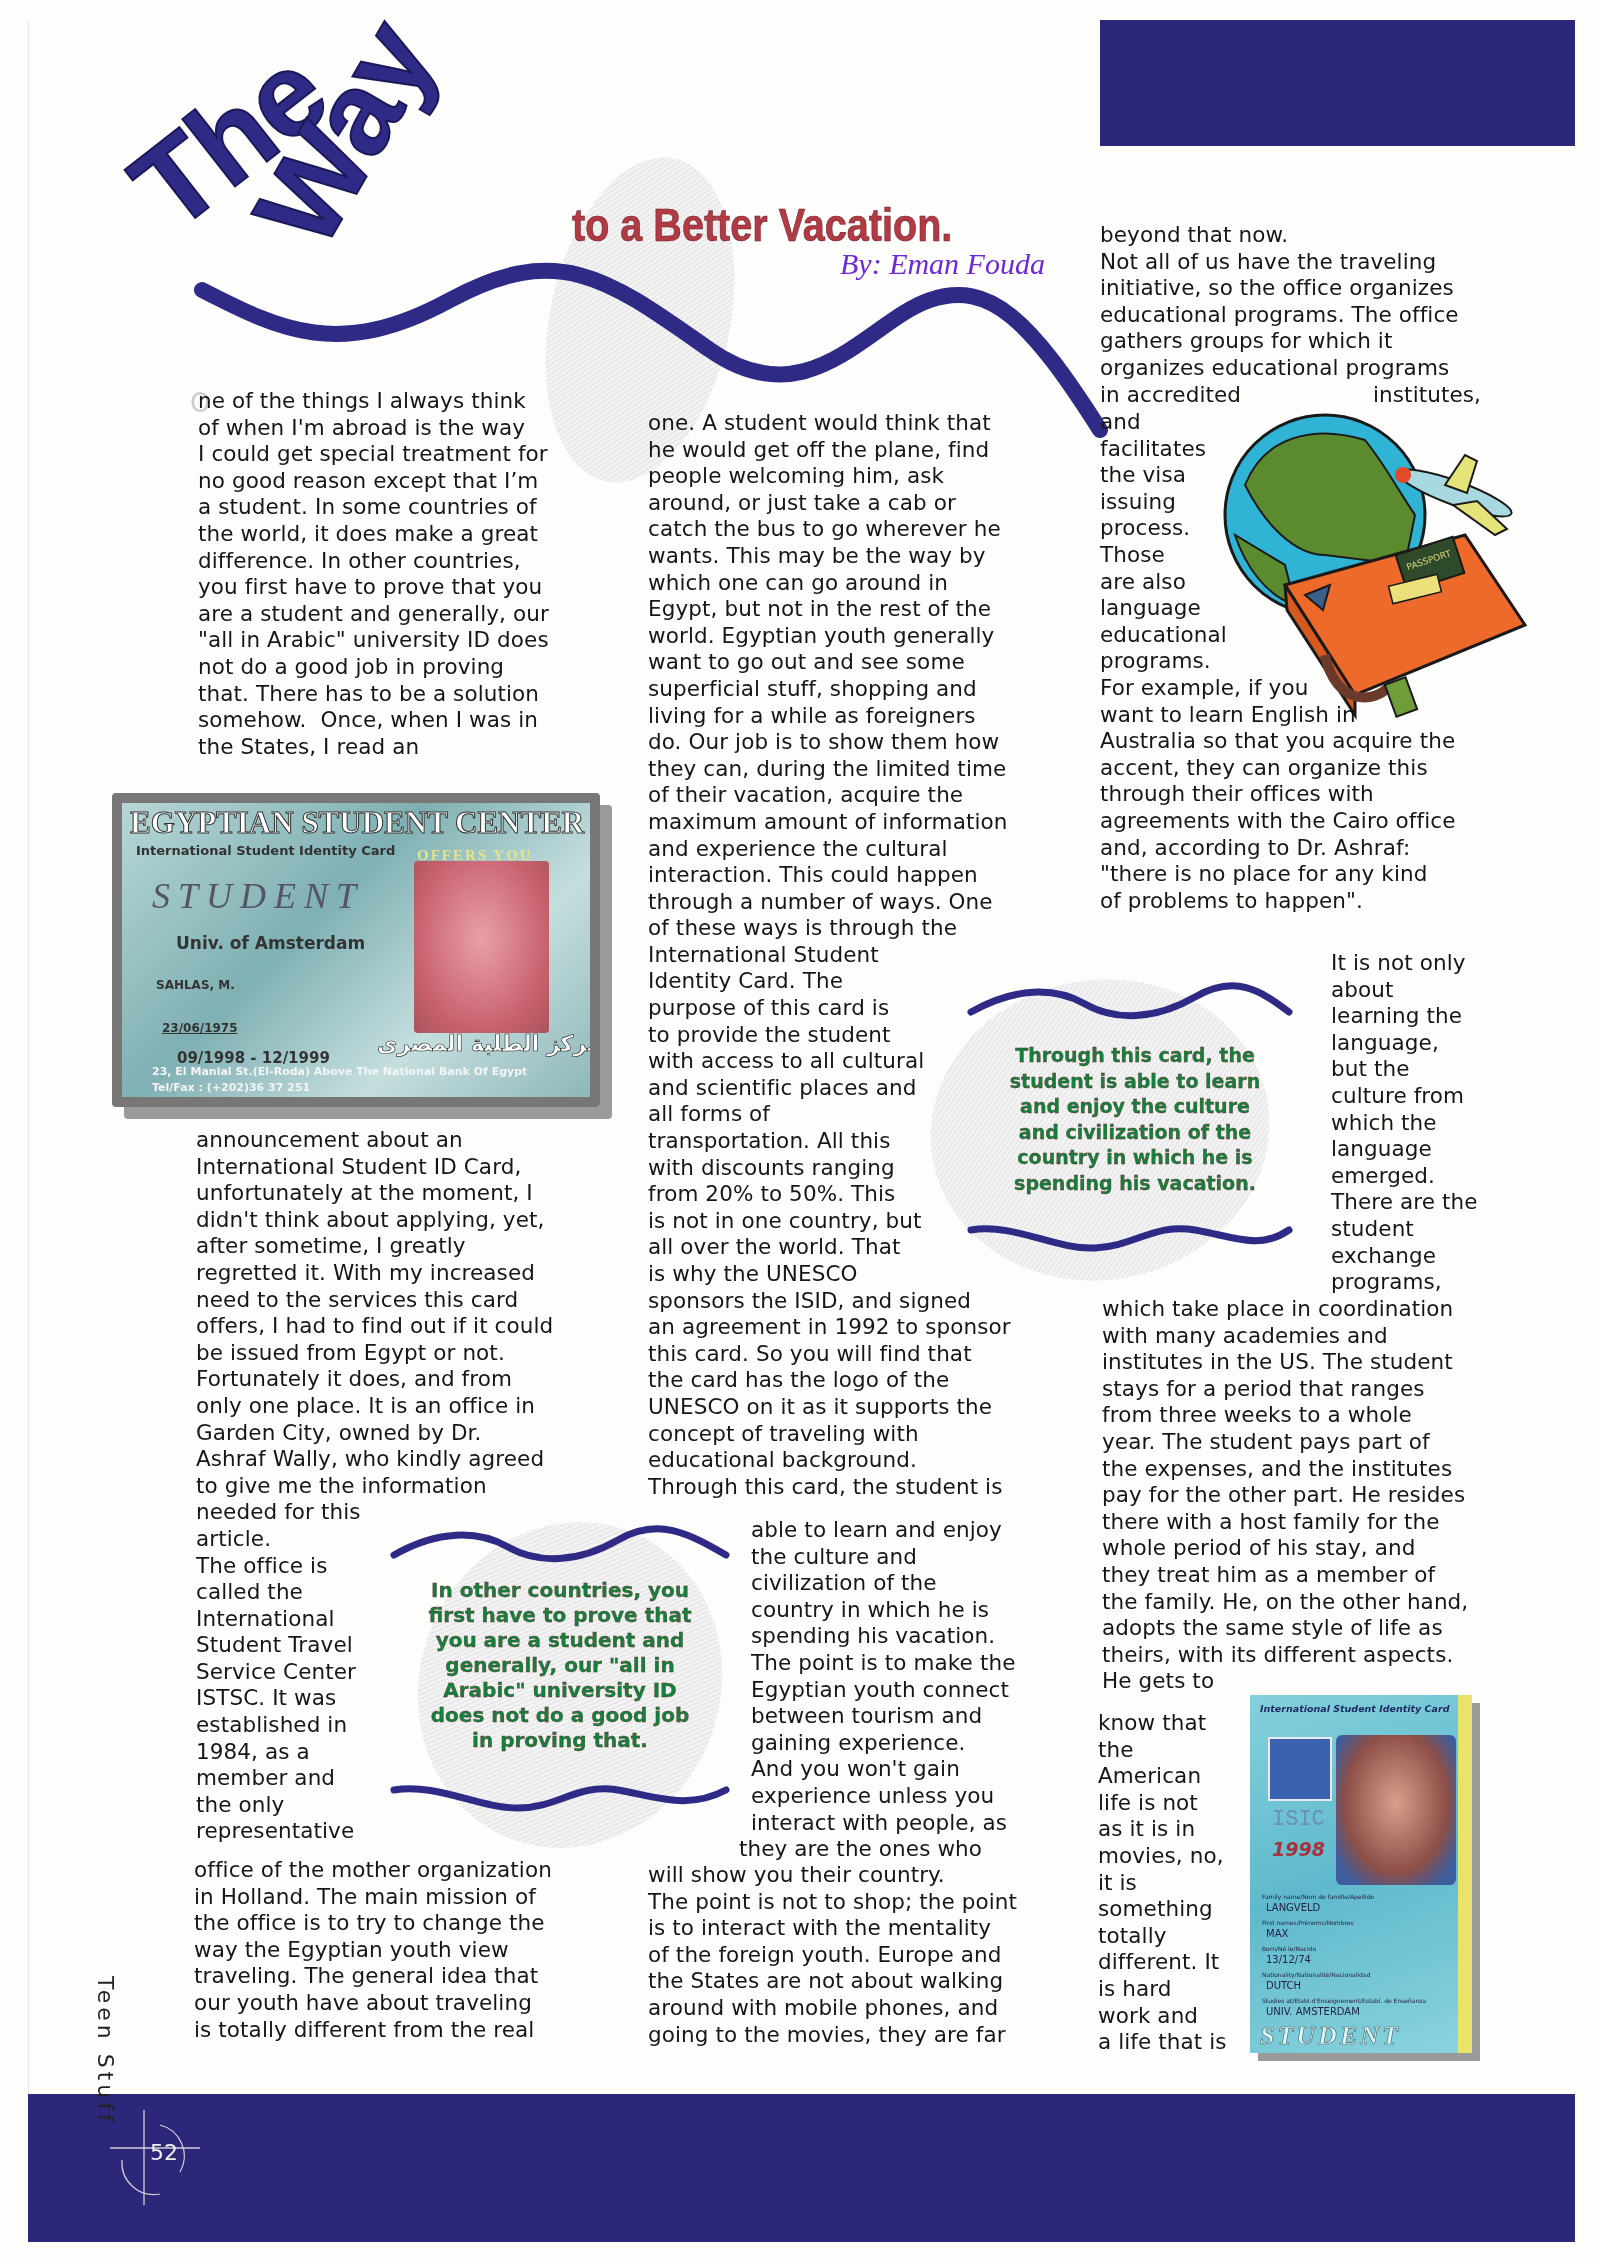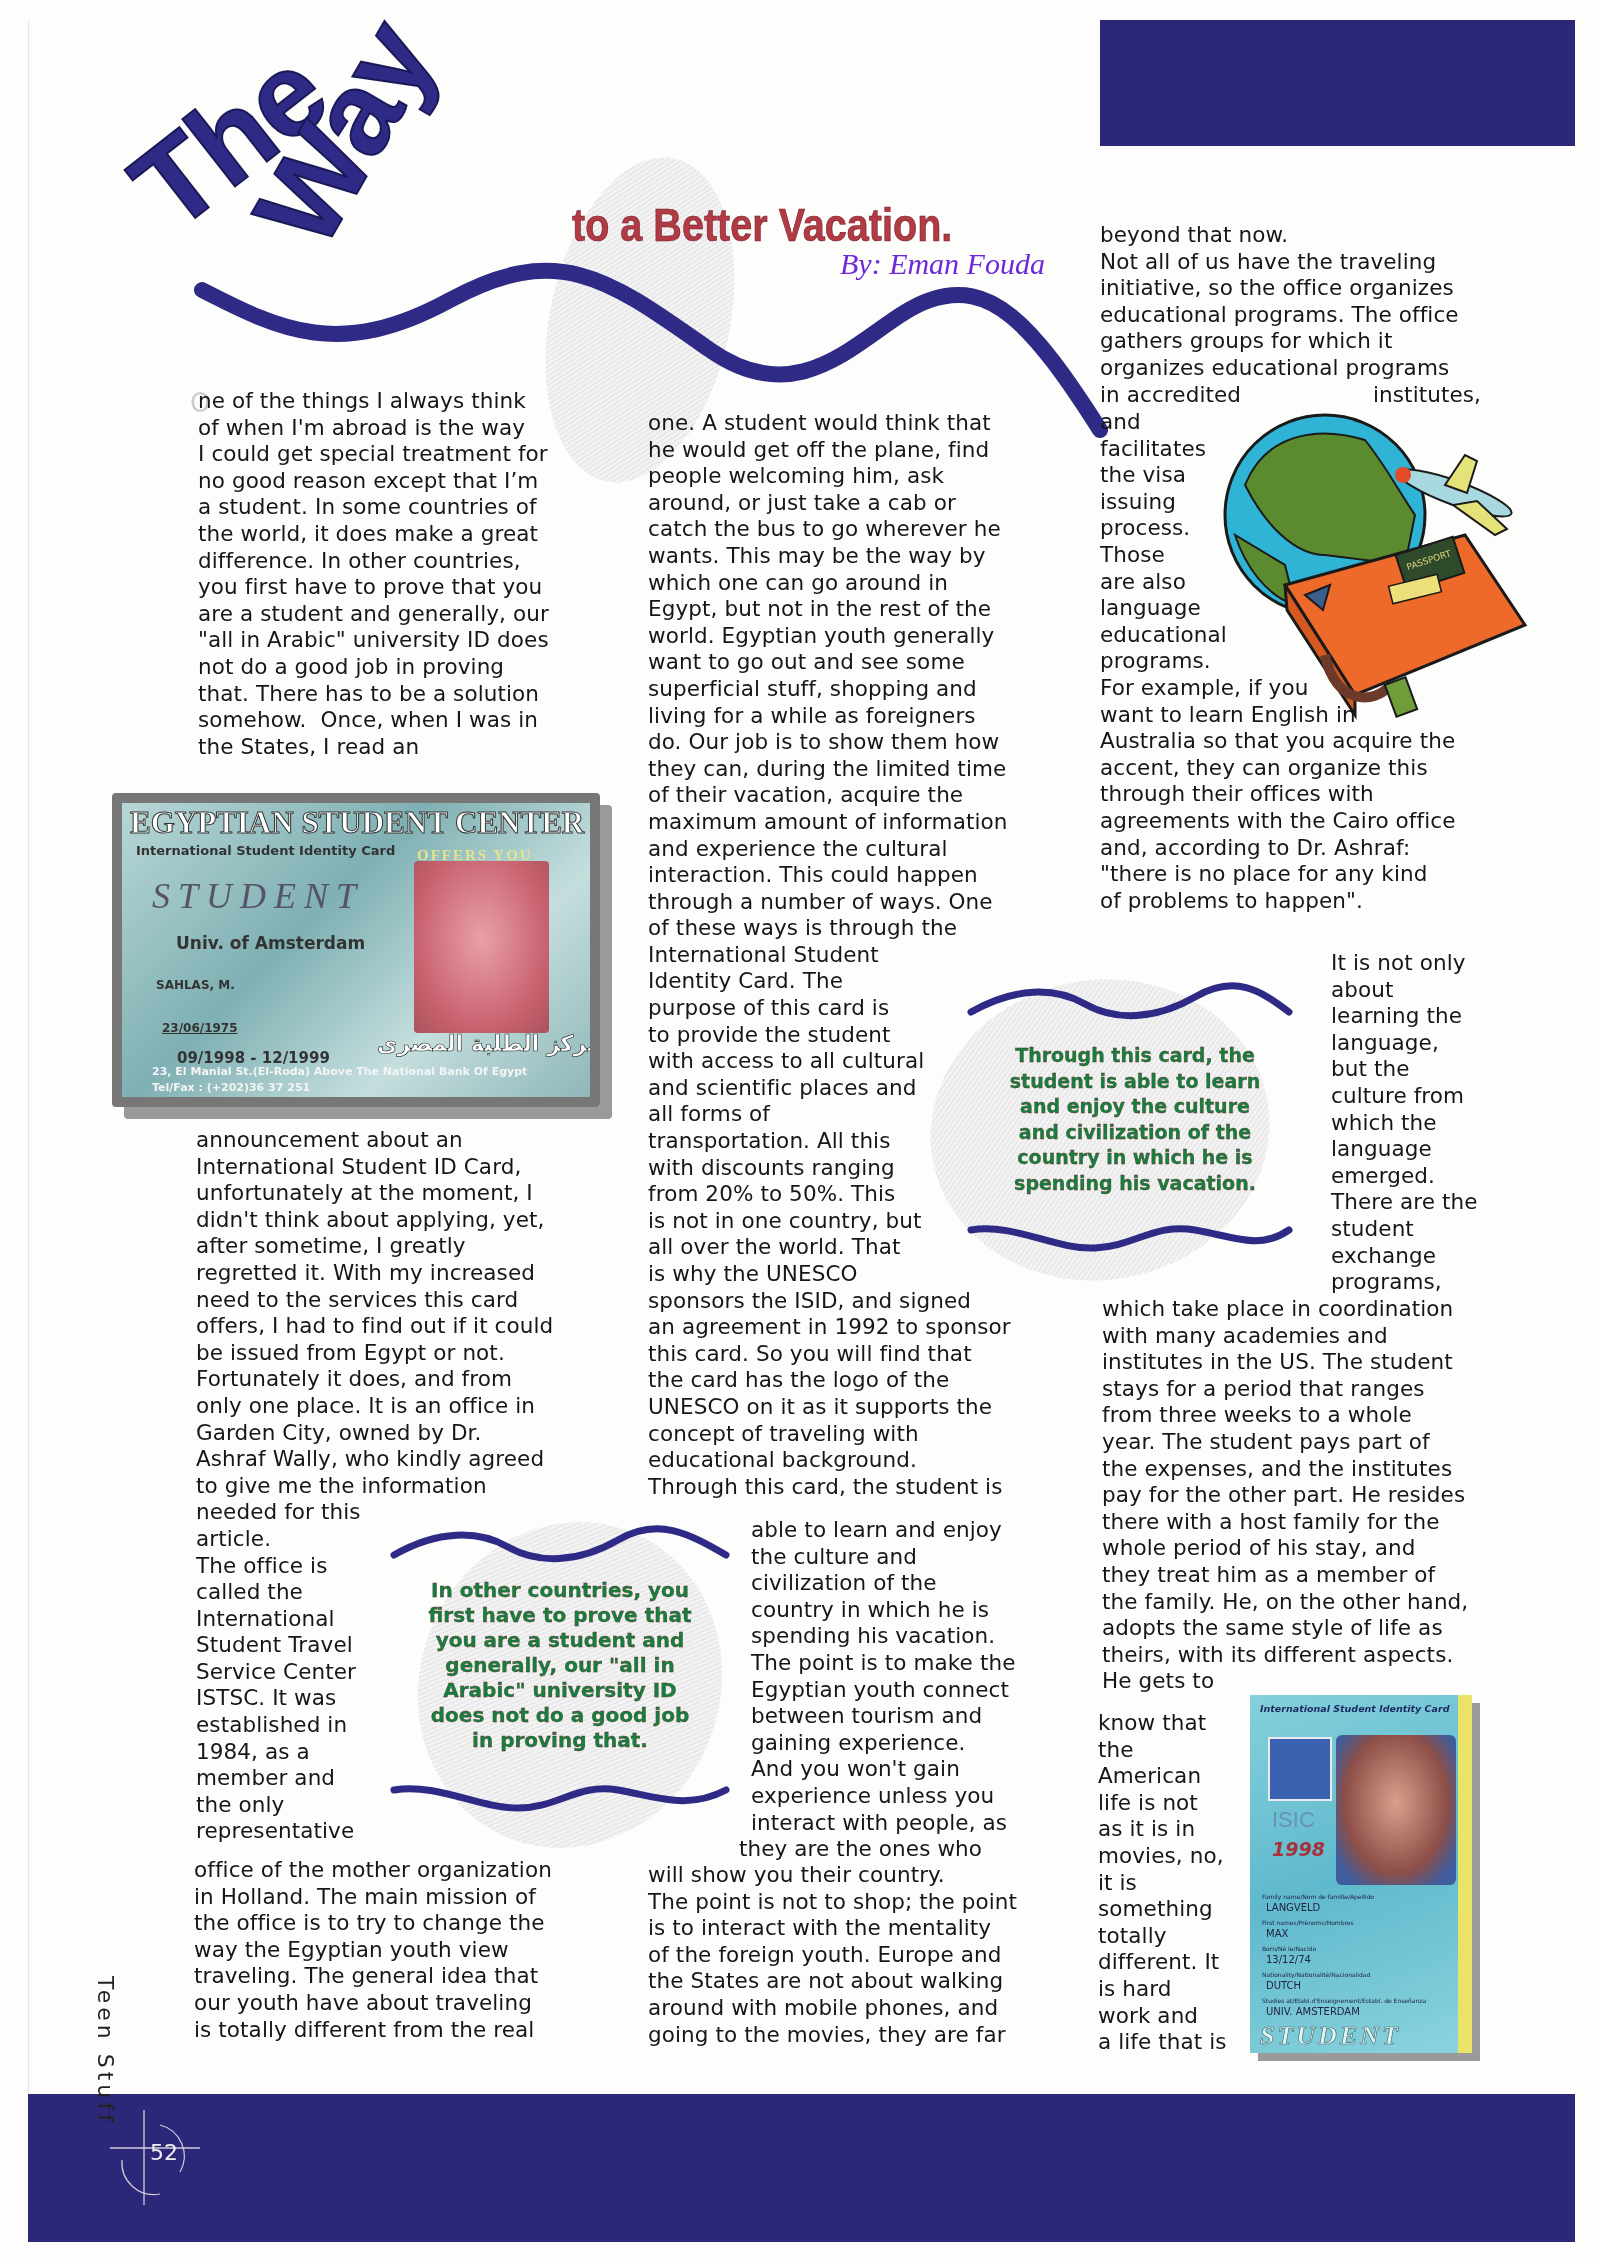--- a/index.html
+++ b/index.html
@@ -285,21 +285,21 @@
 something
 totally
 different. It
 is hard
 work and
 a life that is</div>
 
 <div class="abs card2">
   <div class="abs" style="left:10px;top:8px;font-size:9.5px;font-weight:bold;font-style:italic;color:#1d2a5e;white-space:nowrap;">International Student Identity Card</div>
   <div class="abs" style="left:18px;top:42px;width:60px;height:60px;background:#3a62b0;border:2px solid #eaeaf0;"></div>
-  <div class="abs" style="left:22px;top:112px;font-family:Liberation Sans, sans-serif;font-size:22px;color:#6a8fb8;">ISIC</div>
+  <div class="abs" style="left:22px;top:112px;font-family:Liberation Mono, monospace;font-size:22px;color:#6a8fb8;">ISIC</div>
   <div class="abs" style="left:22px;top:143px;font-weight:bold;font-style:italic;font-size:19px;color:#a8303a;">1998</div>
   <div class="abs" style="left:86px;top:40px;width:120px;height:150px;background:radial-gradient(ellipse at 50% 45%,#d9a08d,#8d4f48 60%,#3d5d9e 85%);border-radius:6px;"></div>
   <div class="abs" style="left:12px;top:198px;font-size:6px;color:#224;white-space:nowrap;">Family name/Nom de famille/Apellido</div>
   <div class="abs" style="left:16px;top:207px;font-size:10px;color:#224;">LANGVELD</div>
   <div class="abs" style="left:12px;top:224px;font-size:6px;color:#224;white-space:nowrap;">First names/Prénoms/Nombres</div>
   <div class="abs" style="left:16px;top:233px;font-size:10px;color:#224;">MAX</div>
   <div class="abs" style="left:12px;top:250px;font-size:6px;color:#224;white-space:nowrap;">Born/Né le/Nacido</div>
   <div class="abs" style="left:16px;top:259px;font-size:10px;color:#224;">13/12/74</div>
   <div class="abs" style="left:12px;top:276px;font-size:6px;color:#224;white-space:nowrap;">Nationality/Nationalité/Nacionalidad</div>
   <div class="abs" style="left:16px;top:285px;font-size:10px;color:#224;">DUTCH</div>

